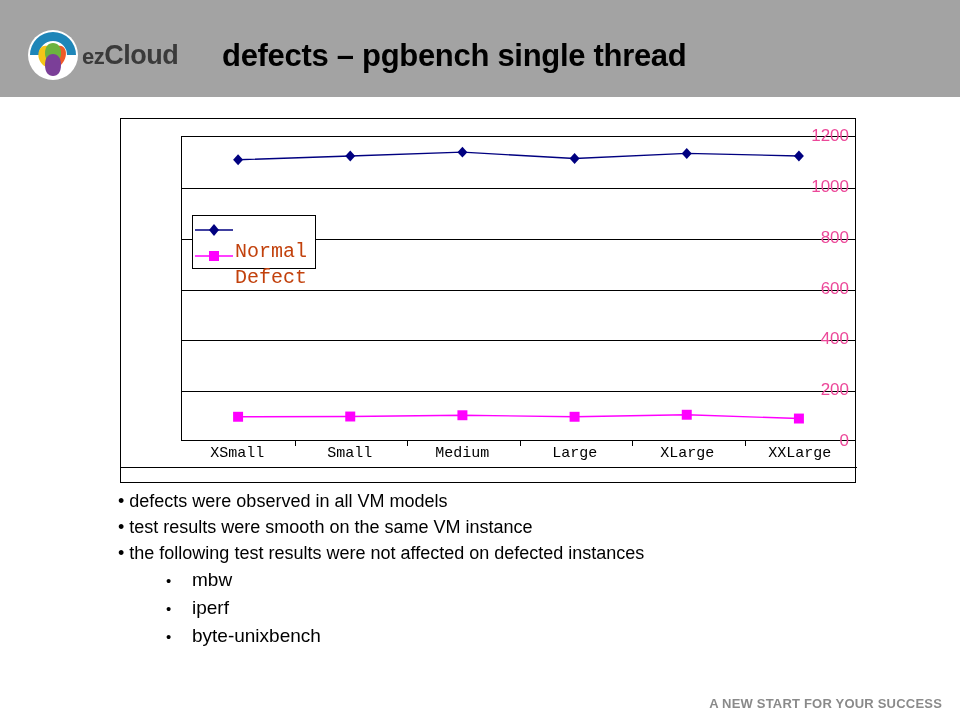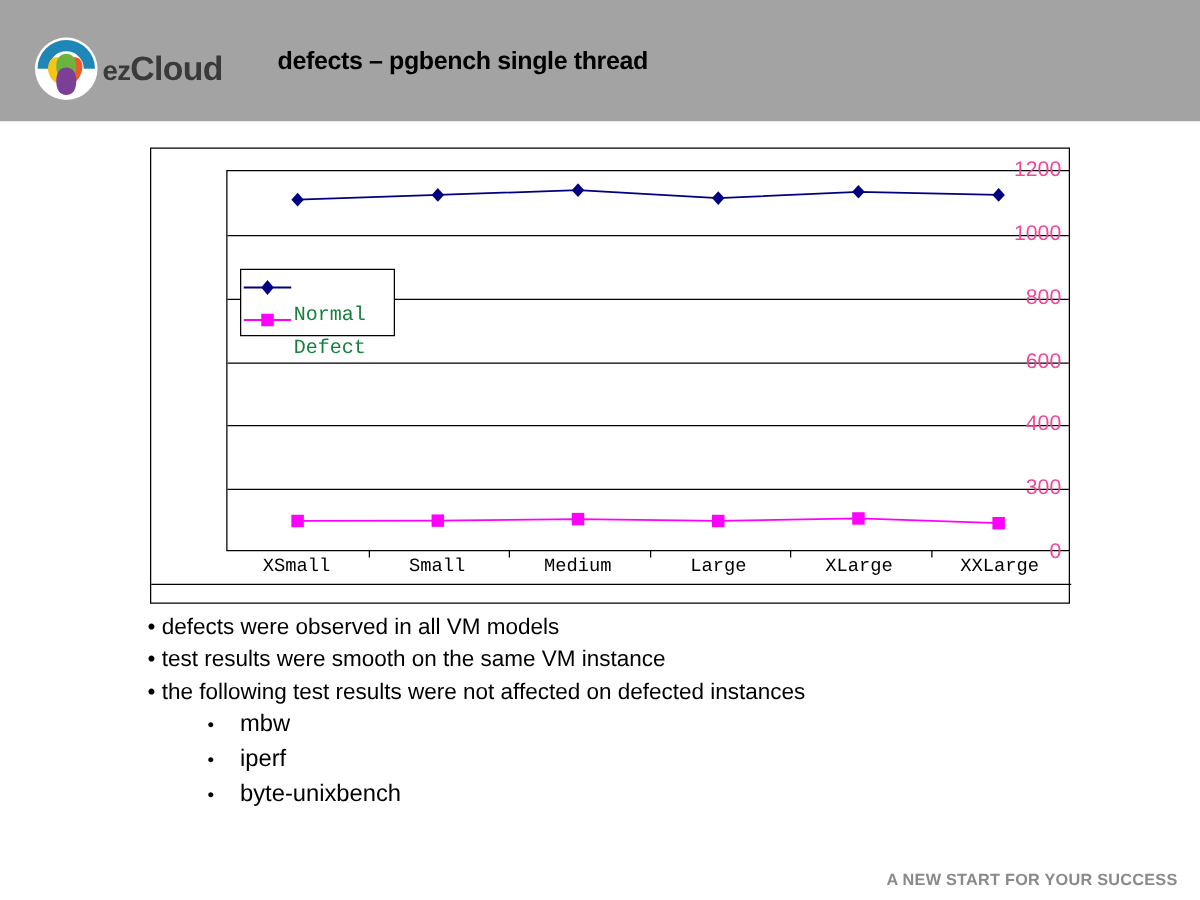--- a/index.html
+++ b/index.html
@@ -43,21 +43,21 @@
     letter-spacing: -0.5px;
     color: #3a3a3a;
   }
   #logo-wordmark .ez { font-size: 22px; }
 
   #page-title {
     position: absolute;
     left: 222px;
     top: 38px;
     font-family: "Liberation Sans", sans-serif;
-    font-size: 20px;
+    font-size: 31px;
     font-weight: bold;
     color: #000000;
     letter-spacing: -0.3px;
     white-space: nowrap;
   }
 
   
   #chart-frame {
     position: absolute;
     left: 120px;
@@ -161,22 +161,22 @@
   .legend-row.r0 { top: 0; }
   .legend-row.r1 { top: 26px; }
   .legend-swatch {
     width: 42px;
     height: 20px;
     flex: 0 0 42px;
     position: relative;
   }
   .legend-text {
     font-family: "Liberation Mono", monospace;
-    font-size: 16px;
-    color: #15803d;
+    font-size: 20px;
+    color: #c2410c;
     line-height: 1;
     margin-top: 44px;
   }
 
   
   #bullets {
     position: absolute;
     left: 118px;
     top: 488px;
     width: 800px;
@@ -272,21 +272,21 @@
         </g>
     </svg>
   </div>
 
   <div id="ylabels">
       <div class="ylabel" style="top: 17px;">1200</div>
       <div class="ylabel" style="top: 67.8333px;">1000</div>
       <div class="ylabel" style="top: 118.667px;">800</div>
       <div class="ylabel" style="top: 169.5px;">600</div>
       <div class="ylabel" style="top: 220.333px;">400</div>
-      <div class="ylabel" style="top: 271.167px;">300</div>
+      <div class="ylabel" style="top: 271.167px;">200</div>
       <div class="ylabel" style="top: 322px;">0</div>
     </div>
   <div id="xlabels">
       <div class="xlabel" style="left: 60px; width: 112.5px;">XSmall</div>
       <div class="xlabel" style="left: 172.5px; width: 112.5px;">Small</div>
       <div class="xlabel" style="left: 285px; width: 112.5px;">Medium</div>
       <div class="xlabel" style="left: 397.5px; width: 112.5px;">Large</div>
       <div class="xlabel" style="left: 510px; width: 112.5px;">XLarge</div>
       <div class="xlabel" style="left: 622.5px; width: 112.5px;">XXLarge</div>
     </div>

